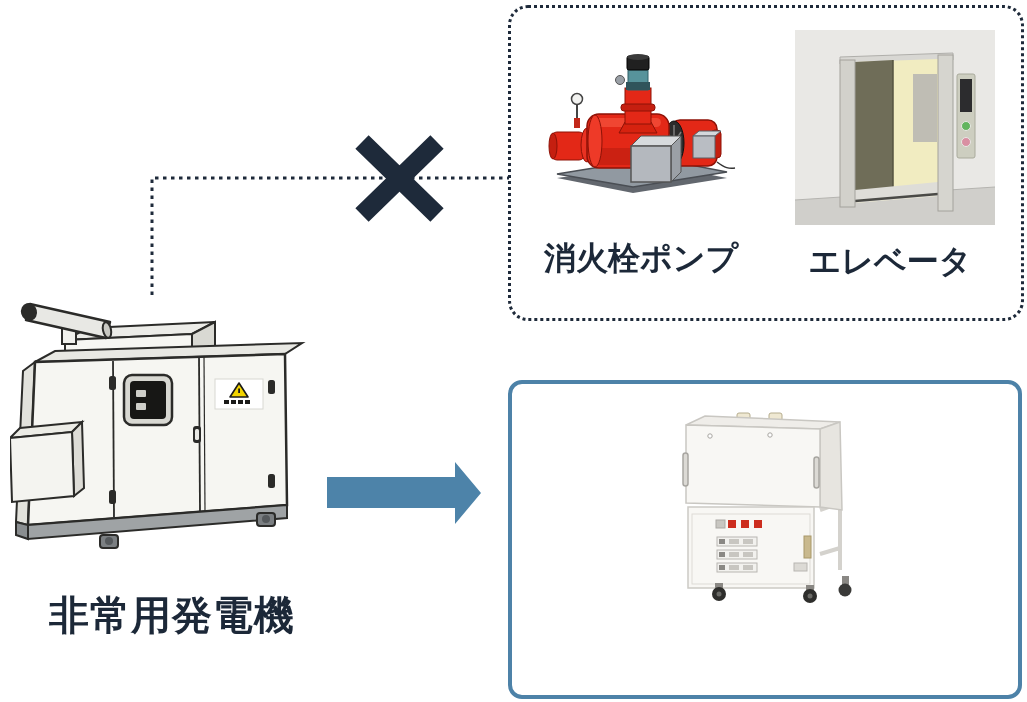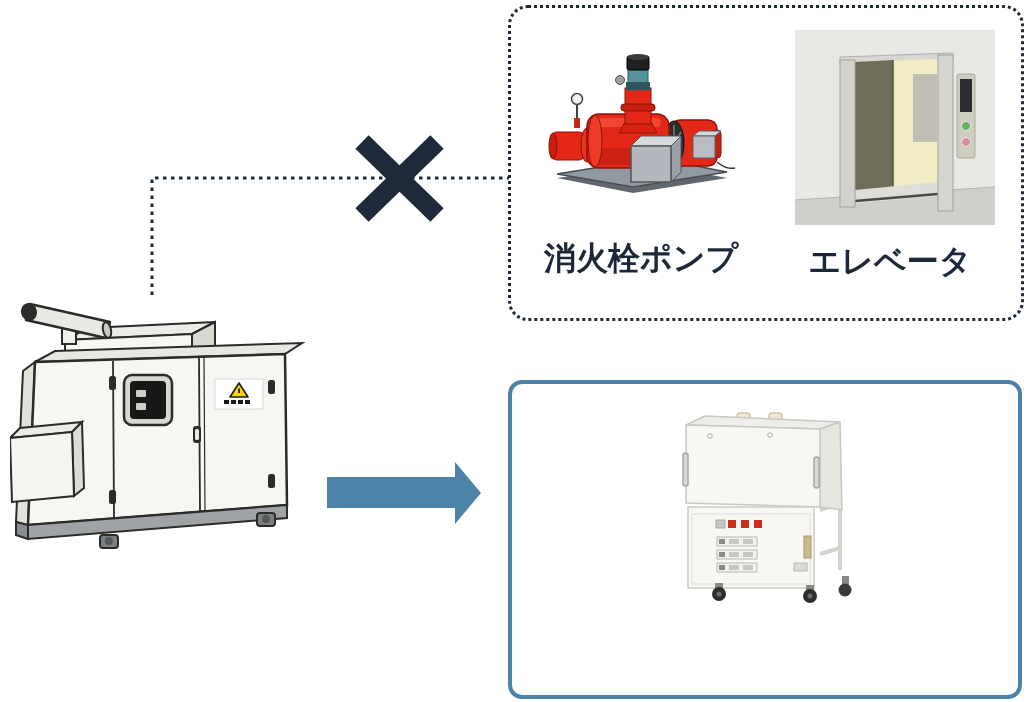--- a/index.html
+++ b/index.html
@@ -223,14 +223,15 @@
       <circle cx="58" cy="192" r="7" fill="#2e2e2c"></circle>
         <circle cx="58" cy="192" r="2.5" fill="#6a6a66"></circle>
       <rect x="145" y="183" width="8" height="8" fill="#8a8884"></rect>
       <circle cx="149" cy="194" r="7" fill="#2e2e2c"></circle>
         <circle cx="149" cy="194" r="2.5" fill="#6a6a66"></circle>
     </g>
   </svg>
 
   <div class="label label-pump">消火栓ポンプ</div>
   <div class="label label-elevator">エレベータ</div>
+  <div class="label label-generator">非常用発電機</div>
 
 </div>
 
 </body></html>

